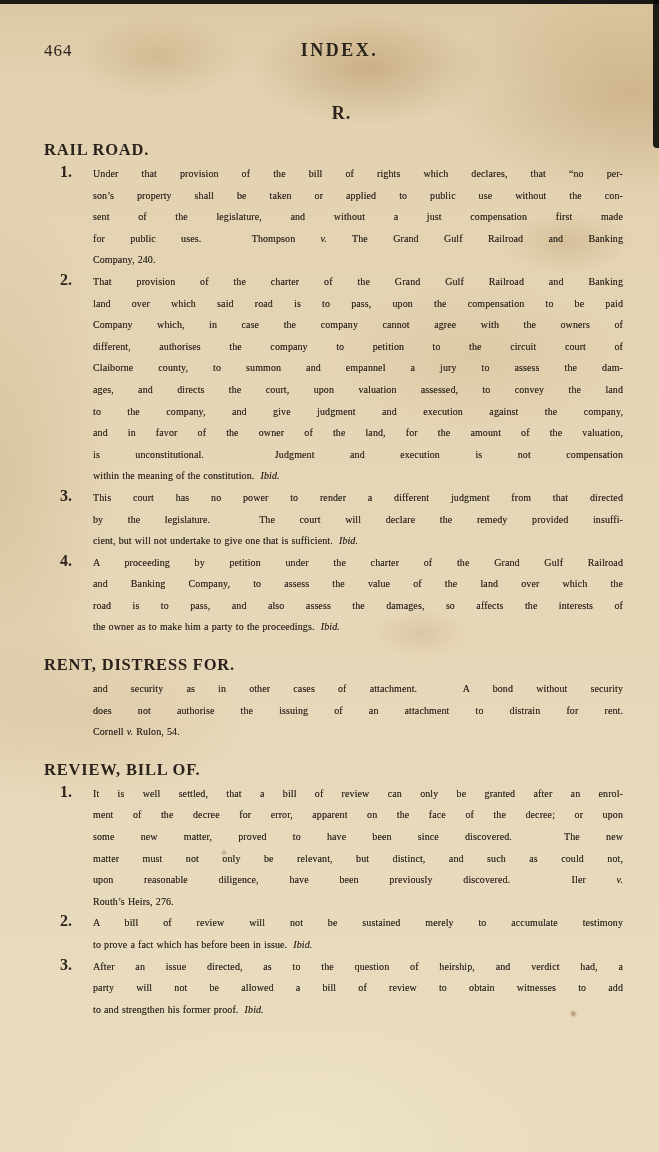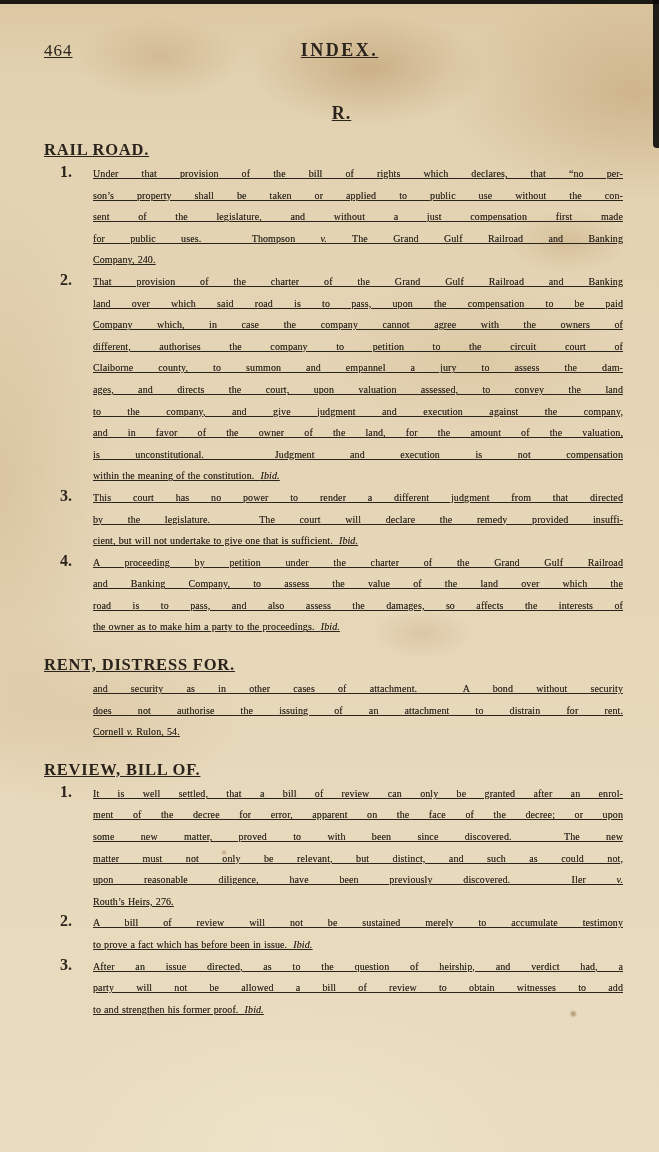--- a/index.html
+++ b/index.html
@@ -20,21 +20,21 @@
       radial-gradient(ellipse 220px 110px at 72% 31%, rgba(172,128,66,0.14), rgba(172,128,66,0) 70%),
       radial-gradient(ellipse 240px 130px at 12% 62%, rgba(172,130,70,0.14), rgba(172,130,70,0) 70%),
       radial-gradient(ellipse 70px 35px at 64% 55%, rgba(160,112,55,0.16), rgba(160,112,55,0) 70%),
       radial-gradient(ellipse 330px 190px at 45% 99%, rgba(242,233,206,0.55), rgba(242,233,206,0) 75%),
       radial-gradient(ellipse 5px 5px at 87% 88%, rgba(120,75,30,0.55), rgba(120,75,30,0) 80%),
       radial-gradient(ellipse 4px 4px at 34% 74%, rgba(120,75,30,0.4), rgba(120,75,30,0) 80%),
       linear-gradient(180deg,#dcc8a2 0%,#e2d2b1 7%,#e6d7b9 55%,#e9dcc0 100%);
   }
   .edge-top{position:absolute;top:0;left:0;width:659px;height:4px;background:#0b0a09;opacity:.92;}
   .edge-right{position:absolute;top:0;right:0;width:6px;height:148px;background:#0b0a09;opacity:.9;border-bottom-left-radius:4px;}
-  .inner{position:relative;padding:40px 36px 0 44px;box-sizing:border-box;text-decoration:underline;}
+  .inner{position:relative;padding:40px 36px 0 44px;box-sizing:border-box;}
   .header-row{display:grid;grid-template-columns:1fr auto 1fr;align-items:baseline;}
   .page-number{font-size:17px;letter-spacing:1px;}
   .page-title{font-size:18px;letter-spacing:2.5px;font-weight:600;transform:translateX(6px);}
   .letter{ text-align:center;font-size:18px;font-weight:600;letter-spacing:1px;margin-top:42px;transform:translateX(8px);}
   .sections{margin-top:16px;}
   .entry-heading{font-size:16.5px;font-weight:700;letter-spacing:0.8px;margin:17px 0 3px 0;}
   .sections > .sec:first-child .entry-heading{margin-top:14px;}
   .item{position:relative;margin-left:49px;}
   .item-num{position:absolute;left:-33px;top:0;font-weight:600;}
   .tline{
@@ -106,21 +106,21 @@
             <div class="tline">does not authorise the issuing of an attachment to distrain for rent.</div>
             <div class="tline lastline">Cornell <em>v.</em> Rulon, 54.</div>
           </div>
         </div>
         <div class="sec">
           <div class="entry-heading">REVIEW, BILL OF.</div>
           <div class="item">
             <span class="item-num">1.</span>
             <div class="tline">It is well settled, that a bill of review can only be granted after an enrol-</div>
             <div class="tline">ment of the decree for error, apparent on the face of the decree; or upon</div>
-            <div class="tline">some new matter, proved to with been since discovered.  The new</div>
+            <div class="tline">some new matter, proved to have been since discovered.  The new</div>
             <div class="tline">matter must not only be relevant, but distinct, and such as could not,</div>
             <div class="tline">upon reasonable diligence, have been previously discovered.  Iler <em>v.</em></div>
             <div class="tline lastline">Routh’s Heirs, 276.</div>
           </div>
           <div class="item">
             <span class="item-num">2.</span>
             <div class="tline">A bill of review will not be sustained merely to accumulate testimony</div>
             <div class="tline lastline">to prove a fact which has before been in issue.  <em>Ibid.</em></div>
           </div>
           <div class="item">

